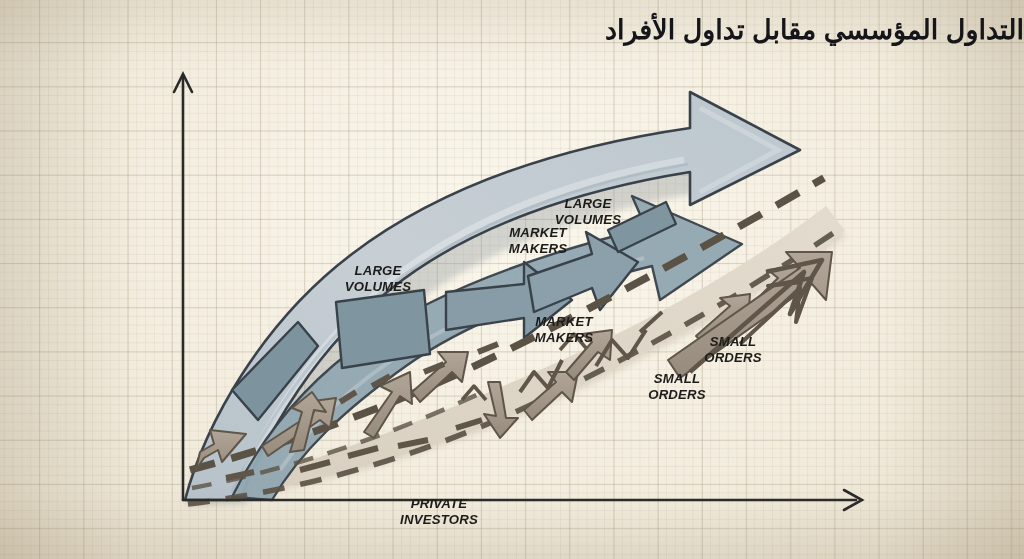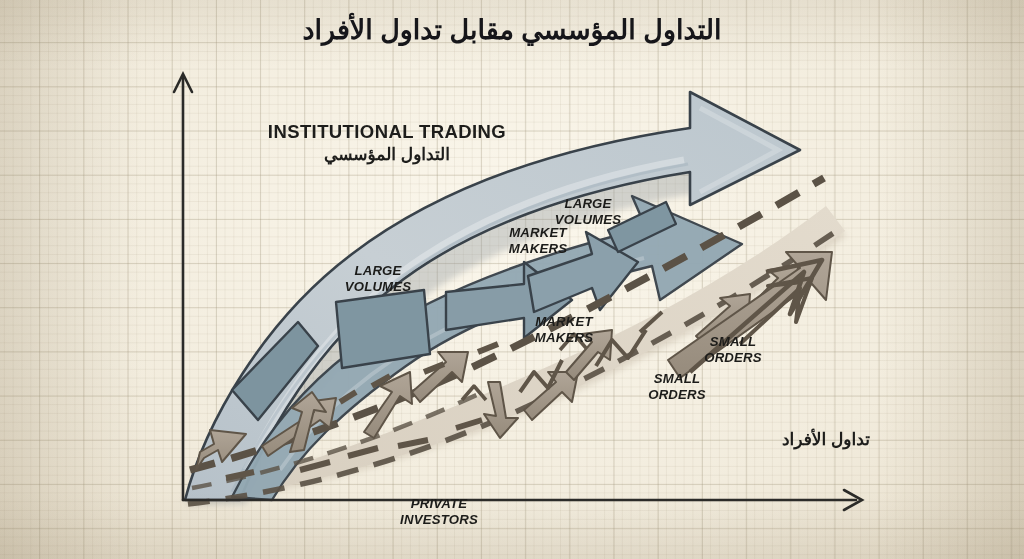--- a/index.html
+++ b/index.html
@@ -30,21 +30,21 @@
     position:absolute;inset:0;pointer-events:none;
     background:
       linear-gradient(to right, rgba(120,105,75,.16), rgba(0,0,0,0) 14%, rgba(0,0,0,0) 86%, rgba(120,105,75,.16)),
       linear-gradient(to bottom, rgba(120,105,75,.10), rgba(0,0,0,0) 12%, rgba(0,0,0,0) 88%, rgba(120,105,75,.13));
   }
   svg#art{position:absolute;left:0;top:0;width:1024px;height:559px;}
   .lbl{position:absolute;text-align:center;color:#1d1d1b;line-height:1.12;}
   .lbl .en{font-weight:700;letter-spacing:.4px;}
   .lbl .ar{font-weight:700;direction:rtl;}
   #title{
-    position:absolute;left:0;top:14px;width:1024px;text-align:center;
+    position:absolute;left:0;top:14px;width:1024px;text-align:right;
     font-size:27px;font-weight:700;color:#16161a;direction:rtl;
     letter-spacing:0px;
   }
   #inst-label{left:232px;top:122px;width:310px;}
   #inst-label .en{font-size:18.5px;}
   #inst-label .ar{font-size:17px;margin-top:2px;}
   #retail-label{left:676px;top:428px;width:300px;}
   #retail-label .en{font-size:17.5px;}
   #retail-label .ar{font-size:17px;margin-top:2px;}
   .note{position:absolute;text-align:center;color:#1c1c1a;font-size:13.2px;
@@ -190,27 +190,22 @@
       <path d="M174,92 L183,74 L192,92"></path>
       <line x1="183" y1="500" x2="856" y2="500"></line>
       <path d="M844,490 L862,500 L844,510"></path>
     </g>
   </svg>
 
   <div id="vignette"></div>
 
   <div id="title">التداول المؤسسي مقابل تداول الأفراد</div>
 
-  <div class="lbl" id="inst-label">
-    <div class="en">INSTITUTIONAL TRADING</div>
-    <div class="ar">التداول المؤسسي</div>
-  </div>
 
   <div class="lbl" id="retail-label">
-    <div class="ar">تداول الأفراد</div>
   </div>
 
   <div class="note" id="n-lv1">LARGE<br>VOLUMES</div>
   <div class="note" id="n-mm1">MARKET<br>MAKERS</div>
   <div class="note" id="n-lv2">LARGE<br>VOLUMES</div>
   <div class="note" id="n-mm2">MARKET<br>MAKERS</div>
   <div class="note" id="n-so1">SMALL<br>ORDERS</div>
   <div class="note" id="n-so2">SMALL<br>ORDERS</div>
   <div class="note" id="n-pi">PRIVATE<br>INVESTORS</div>
 </div>

